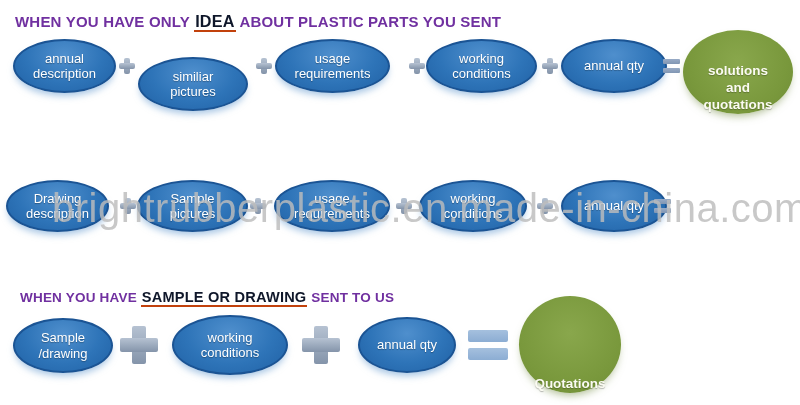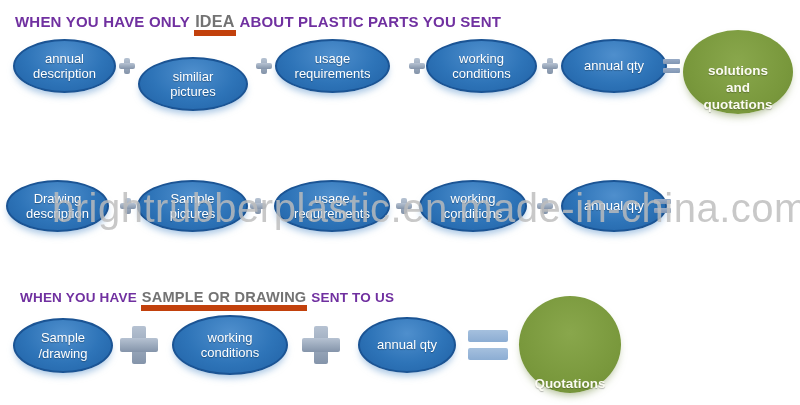--- a/index.html
+++ b/index.html
@@ -5,21 +5,21 @@
   html,body{margin:0;padding:0;background:#fff;}
   .canvas{
     position:relative;width:800px;height:405px;background:#fff;overflow:hidden;
     font-family:"Liberation Sans",sans-serif;
   }
   .heading{
     position:absolute;margin:0;font-weight:bold;color:#7030a0;white-space:nowrap;
     letter-spacing:.2px;
   }
   .hl{
-    color:#737373;border-bottom:6px solid #c2410c;font-size:1.08em;padding:0 1px;text-align:center;
+    color:#0f172a;border-bottom:2px solid #c2410c;font-size:1.08em;padding:0 1px;text-align:center;
   }
   .ellipse{
     position:absolute;border-radius:50%;
     background:radial-gradient(ellipse at 50% 28%,#4f8fcd 0%,#2e74b8 55%,#2061a5 100%);
     border:2px solid #1b5494;box-sizing:border-box;
     box-shadow:0 5px 7px -2px rgba(110,160,210,.6);
     display:flex;align-items:center;justify-content:center;text-align:center;
   }
   .ellipse .lbl{
     color:#fff;font-size:13px;line-height:1.18;padding:0 10px;

